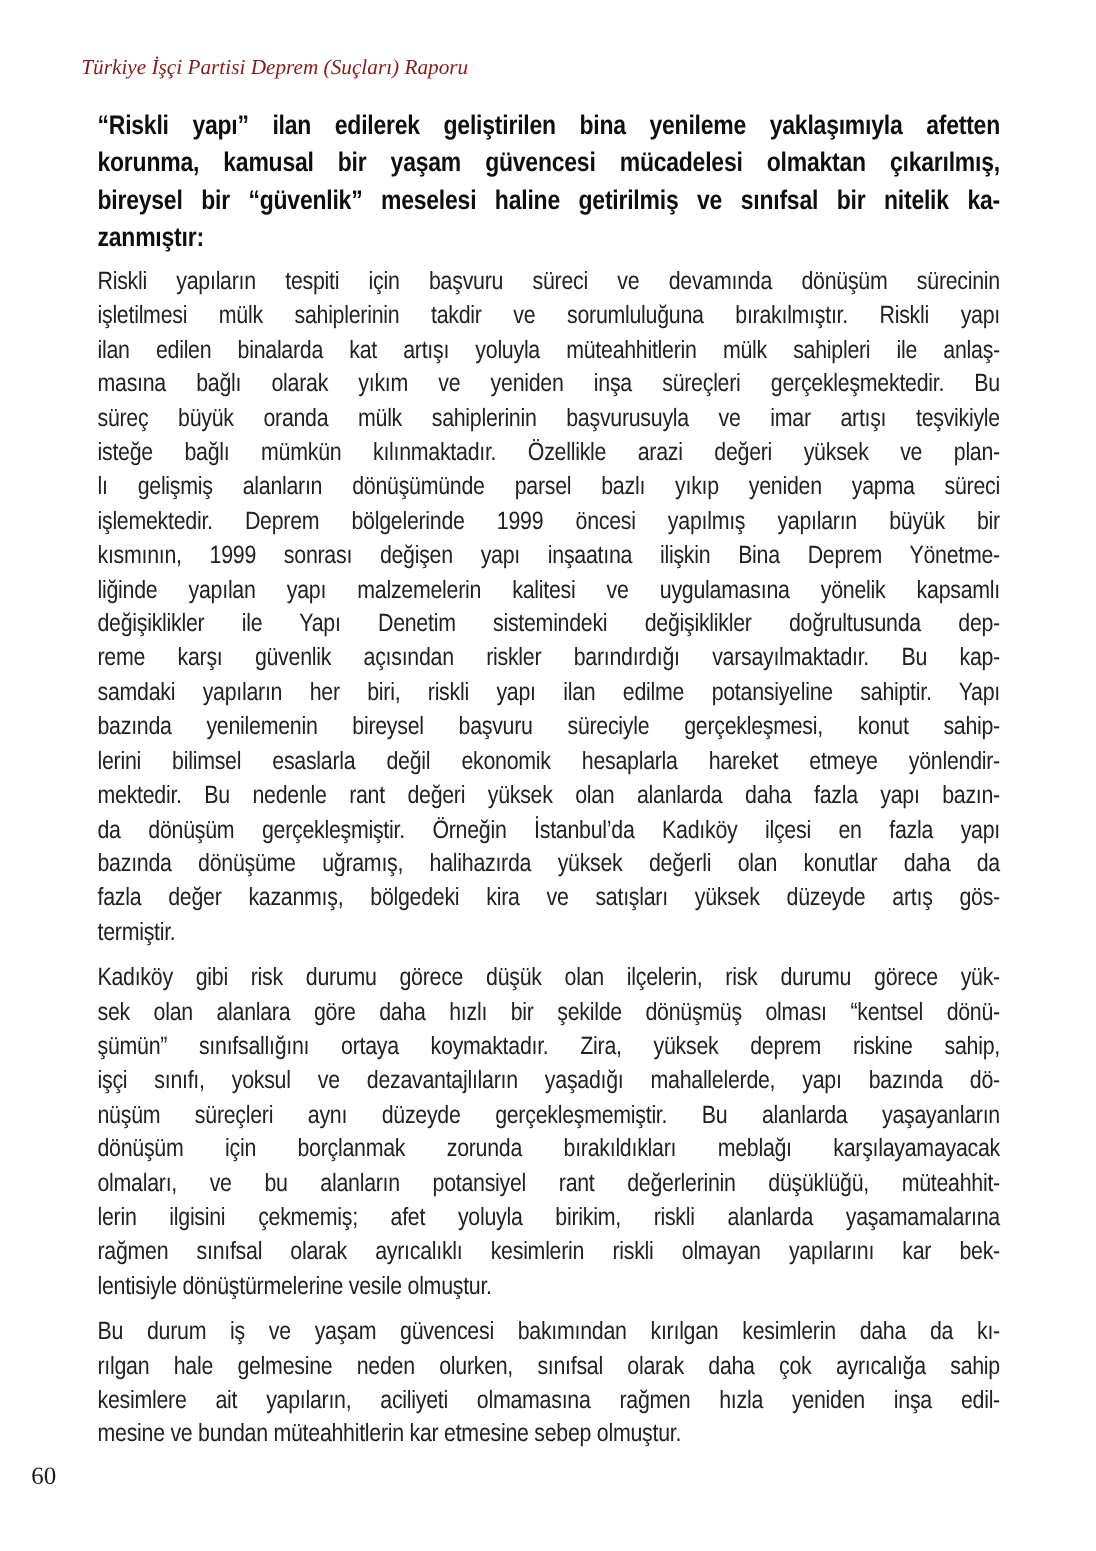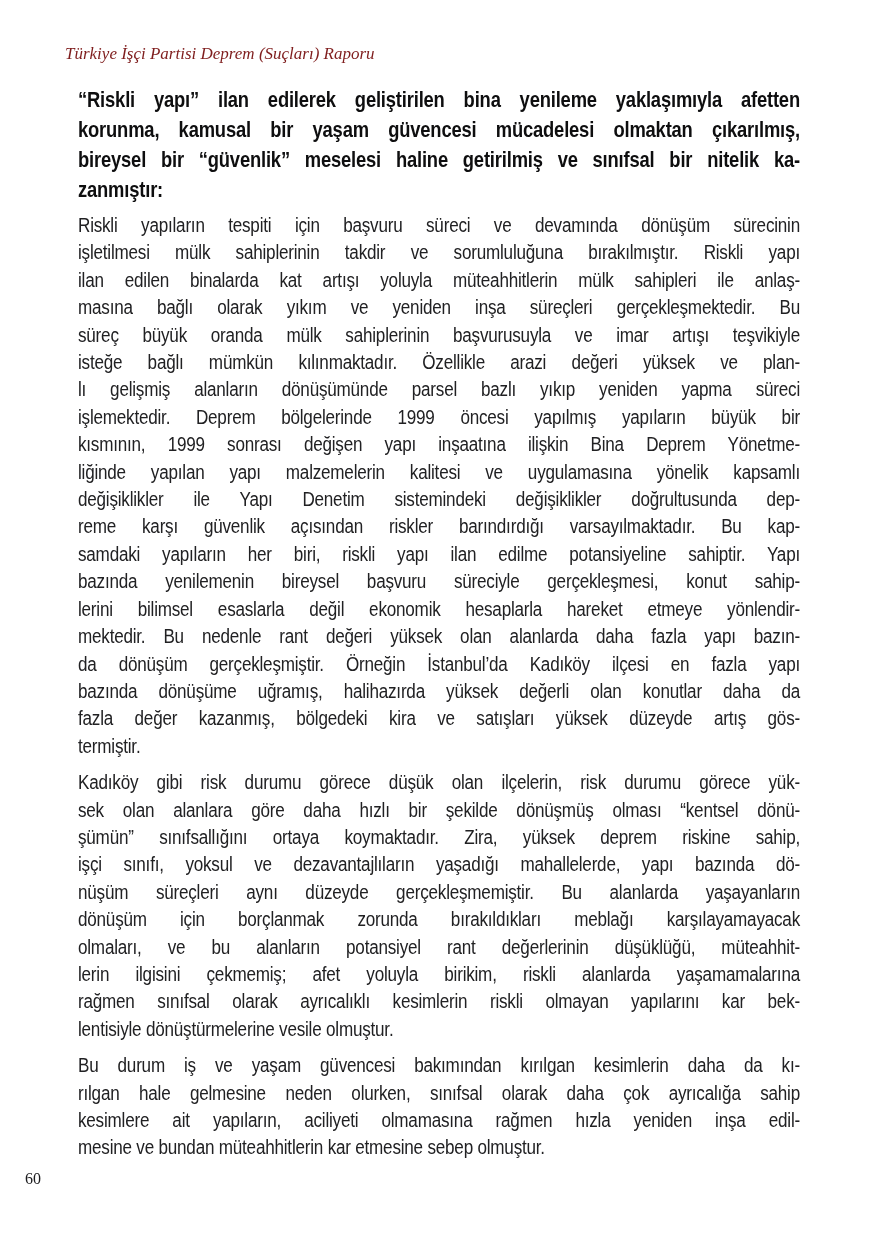--- a/index.html
+++ b/index.html
@@ -46,21 +46,21 @@
   .para { margin: 0 0 9px 0; color: #212123; }
   .para .tline {
     font-size: 20px;
     line-height: 27.4px;
     letter-spacing: -0.25px;
   }
   .page-number {
     position: absolute;
     left: 25px; top: 1170px;
     font-family: "Liberation Serif", serif;
-    font-size: 16px;
+    font-size: 20px;
     color: #1c1c1e;
   }
 </style>
 </head>
 <body>
 
 <div class="running-header">Türkiye İşçi Partisi Deprem (Suçları) Raporu</div>
 
 <div class="column">
   <div class="heading">

